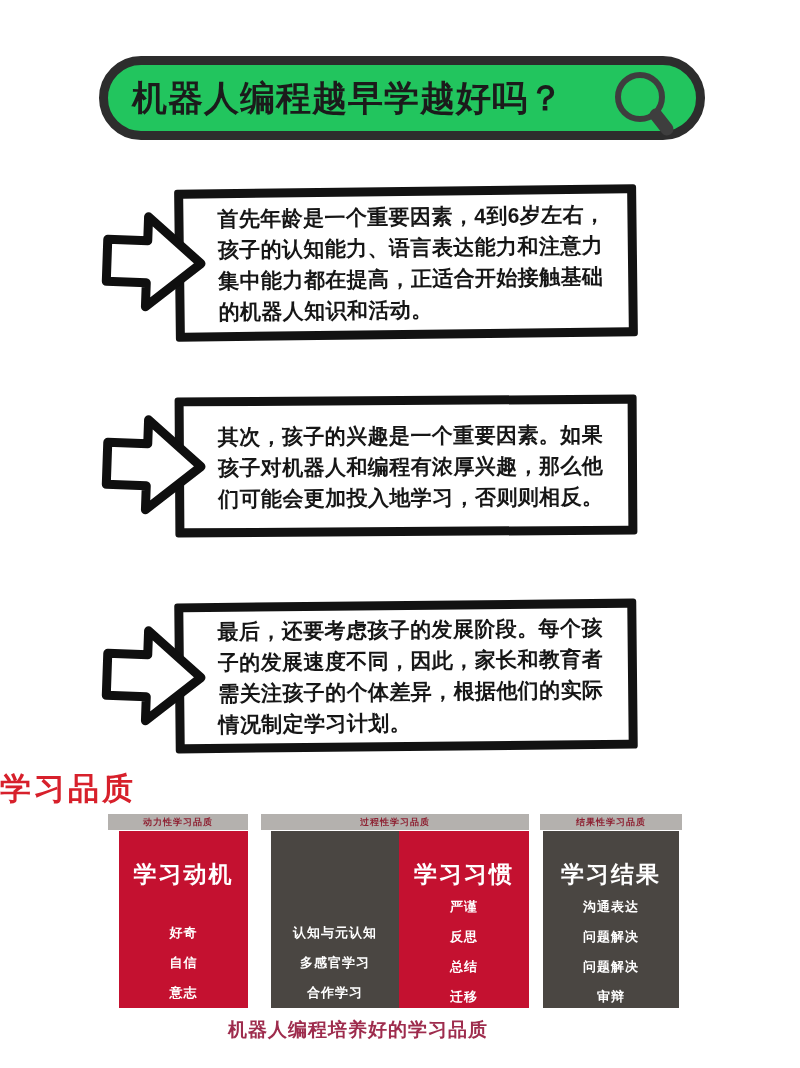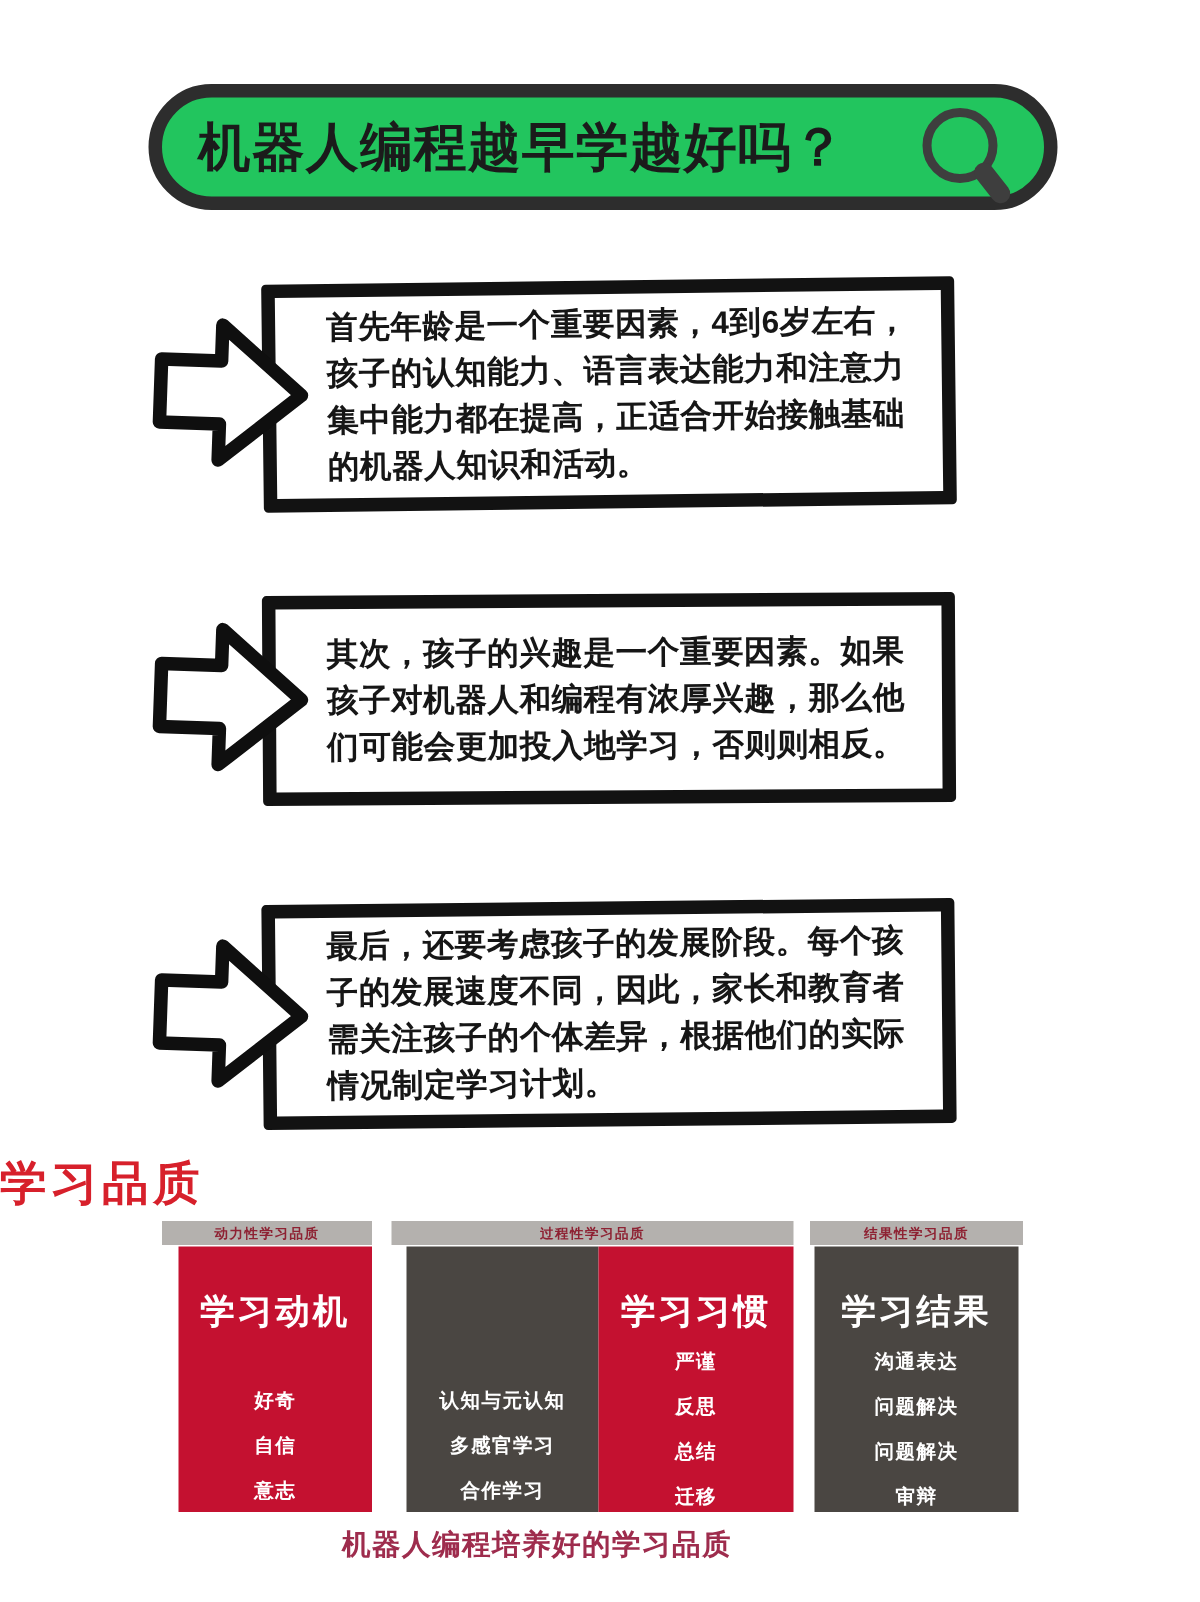--- a/index.html
+++ b/index.html
@@ -64,21 +64,21 @@
   .col {
     position:relative; height:177px; color:#ffffff; text-align:center;
   }
   .col.red  { background:#c41130; }
   .col.dark { background:#4a4642; }
   .col-1 { width:129px; margin-left:11px; }
   .col-2 { width:128px; }
   .col-3 { width:130px; }
   .col-4 { width:136px; margin:0 3px; }
   .col-title { margin-top:28px; font-size:23px; font-weight:700; letter-spacing:2px; }
-  .items { position:absolute; left:0; right:0; }
+  .items { position:absolute; left:0; right:0;font-family:Liberation Mono, monospace; }
   .items.n3 { top:88px; }
   .items.n4 { top:62px; }
   .items div { height:30px; line-height:30px; font-size:13px; font-weight:700; letter-spacing:1px; }
 
   .chart-caption {
     position:absolute; top:1017px; left:0; width:716px; margin:0;
     text-align:center; font-size:19px; font-weight:600;
     color:#9e2c4d; letter-spacing:1px;
   }
 </style>

